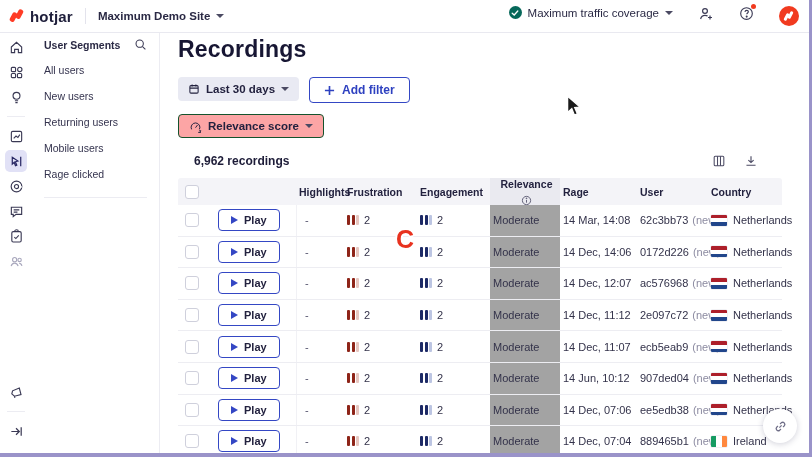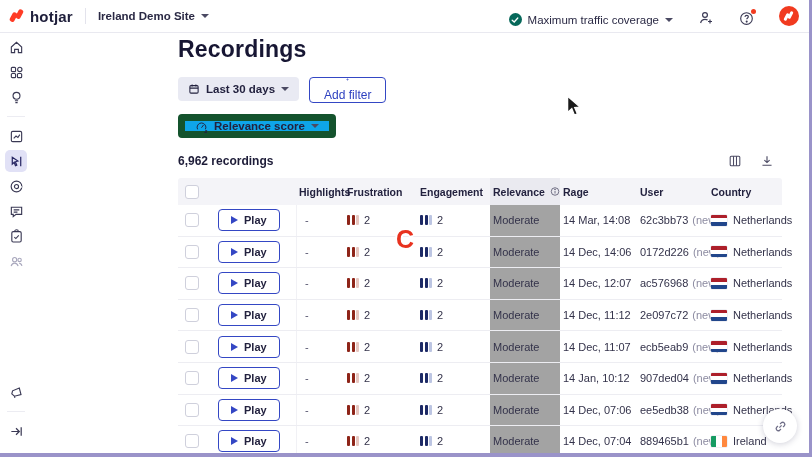--- a/index.html
+++ b/index.html
@@ -13,21 +13,21 @@
             border-bottom:1px solid #e9e9f0; display:flex; align-items:center; padding:16px 10px; z-index:5; }
   .logo-wrap { display:flex; align-items:center; gap:6px; }
   .logo-mark { display:inline-block; width:14px; height:16px; position:relative; }
   .logo-mark i { position:absolute; width:4.5px; height:10px; background:#ff3c26; border-radius:2px; transform:rotate(28deg); }
   .logo-mark i:nth-child(1){ left:1px; top:4px; }
   .logo-mark i:nth-child(2){ left:7px; top:1px; }
   .logo-text { font-size:15px; font-weight:bold; color:#20203c; letter-spacing:.2px; }
   .top-divider { width:1px; height:16px; background:#e3e3ec; margin:0 12px; }
   .site-select { display:flex; align-items:center; gap:6px; font-size:11.5px; font-weight:bold; color:#2a2944; cursor:pointer; }
   .caret { width:0; height:0; border-left:4px solid transparent; border-right:4px solid transparent; border-top:4.5px solid #4b4a63; display:inline-block; }
-  .topbar-right { margin-left:auto; display:flex; align-items:flex-end; gap:25px; }
+  .topbar-right { margin-left:auto; display:flex; align-items:flex-start; gap:25px; }
   .coverage { display:flex; align-items:center; gap:6px; font-size:11.5px; color:#2a2944; cursor:pointer; }
   .check-badge { width:13px; height:13px; border-radius:50%; background:#06685a; display:inline-flex; align-items:center; justify-content:center; }
   .check-badge svg { display:block; }
   .icon-btn { background:none; border:none; cursor:pointer; display:inline-flex; align-items:center; position:relative; padding:0; }
   .help-dot { position:absolute; top:-2px; right:-2px; width:5px; height:5px; border-radius:50%; background:#f13a1f; }
   .avatar { width:20px; height:20px; border-radius:50%; background:#f13a1f; display:inline-flex; align-items:center; justify-content:center; position:relative; cursor:pointer; }
   .avatar i { position:absolute; width:3px; height:8px; background:#fff; border-radius:1.5px; transform:rotate(28deg); }
   .avatar i:nth-child(1){ left:6px; top:7px; }
   .avatar i:nth-child(2){ left:10px; top:5px; }
 
@@ -47,33 +47,33 @@
   .panel-title { font-size:10.5px; font-weight:bold; color:#2a2944; }
   .panel-item { font-size:10.5px; color:#34334e; padding:7px 0; cursor:pointer; }
   .panel-sep { height:1px; background:#ececf2; margin:10px 12px 0 0; }
 
   
   .main { position:absolute; top:28px; left:160px; right:0; bottom:0; background:#fff; padding:8px 27px 0 18px; }
   .page-title { font-size:23px; font-weight:bold; color:#171633; letter-spacing:.2px; margin-bottom:14px; }
   .filter-row { display:flex; gap:10px; margin-bottom:11px; }
   .chip { display:inline-flex; align-items:center; gap:6px; height:24px; padding:0 10px; border-radius:4px;
           background:#e9eaf3; border:none; font-size:11.5px; font-weight:bold; color:#23223f; cursor:pointer; font-family:inherit; }
-  .chip.outline { background:#0ea5e9; border:7px solid #14532d; }
+  .chip.outline { background:#fca5a5; border:1px solid #14532d; }
   .btn-addfilter { display:inline-flex; align-items:center; gap:7px; height:26px; padding:0 14px; border-radius:4px;
-          background:#fff; border:1.5px solid #3447c4; color:#2e41c0; font-size:12px; font-weight:normal; cursor:pointer; font-family:inherit;flex-direction:column; }
-  .count-row { display:flex; align-items:center; margin:16px 0 10px; }
+          background:#fff; border:1.5px solid #3447c4; color:#2e41c0; font-size:12px; font-weight:bold; cursor:pointer; font-family:inherit; }
+  .count-row { display:flex; align-items:center; margin:16px 16px 10px; }
   .count-text { font-size:12px; font-weight:bold; color:#1d1c38; }
   .count-icons { margin-left:auto; display:flex; align-items:center; gap:18px; padding-right:8px; }
 
   
   .table { width:100%; }
   .thead, .trow { display:grid; grid-template-columns:34px 84px 48px 73px 73px 70px 77px 71px 1fr; align-items:center; }
   .thead { height:27px; background:#f4f4f8; font-size:10.5px; font-weight:bold; color:#23223f; border-radius:3px 3px 0 0; }
   .th { padding-left:3px; display:flex; align-items:center; gap:5px; }
-  .th.sorted { background:#eaeaf0; height:100%; }
+  .th.sorted { background:#eaeaf0; height:100%;flex-direction:column; }
   .trow { height:31.6px; border-bottom:1px solid #ededf2; font-size:11px; color:#33324a; background:#fff; }
   .cell { padding-left:3px; display:flex; align-items:center; }
   .c-check { justify-content:flex-start; padding-left:7px; }
   .checkbox { width:14px; height:14px; border:1px solid #cfd0dc; border-radius:3px; background:#fff; cursor:pointer; display:inline-block; }
   .c-play { padding-left:6px; }
   .play-btn { display:inline-flex; align-items:center; gap:6px; height:22px; padding:0 12px; background:#fff;
               border:1px solid #3447c4; border-radius:4px; font-size:11px; font-weight:bold; color:#23223f; cursor:pointer; font-family:inherit; }
   .tri { width:0; height:0; border-top:4.5px solid transparent; border-bottom:4.5px solid transparent; border-left:7px solid #3447c4; display:inline-block; }
   .c-high { color:#55546d; border-left:1px solid #f1f1f5; height:100%; padding-left:8px; }
   .bars { display:inline-flex; align-items:flex-end; gap:1.5px; margin-right:5px; }
@@ -107,21 +107,21 @@
   <div class="topbar">
     <div class="logo-wrap">
       <span class="logo-mark">
           <i></i>
           <i></i>
         </span>
       <span class="logo-text">hotjar</span>
     </div>
     <span class="top-divider"></span>
     <div class="site-select">
-      <span>Ireland Demo Site</span>
+      <span>Maximum Demo Site</span>
       <span class="caret"></span>
     </div>
     <div class="topbar-right">
       <div class="coverage">
         <span class="check-badge">
           <svg width="8" height="8" viewBox="0 0 10 10">
               <path d="M1.5 5.2 L4 7.5 L8.5 2.5" stroke="#fff" stroke-width="1.6" fill="none" stroke-linecap="round"></path>
             </svg>
         </span>
         <span>Maximum traffic coverage</span>
@@ -218,20 +218,35 @@
       </div>
       <div class="rail-sep"></div>
       <div class="rail-item">
         <svg width="15" height="15" viewBox="0 0 16 16" fill="none" stroke="#3a3954" stroke-width="1.3">
             <path d="M2.5 8 h8 M7.5 4.5 L11 8 L7.5 11.5 M13 3.5 v9"></path>
           </svg>
       </div>
     </div>
   </div>
 
+  <div class="panel">
+    <div class="panel-head">
+      <span class="panel-title">User Segments</span>
+      <svg width="13" height="13" viewBox="0 0 16 16" fill="none" stroke="#3a3954" stroke-width="1.3" style="cursor:pointer">
+          <circle cx="7" cy="7" r="4.5"></circle>
+          <path d="M10.5 10.5 L14 14"></path>
+        </svg>
+    </div>
+    <div class="panel-item">All users</div>
+    <div class="panel-item">New users</div>
+    <div class="panel-item">Returning users</div>
+    <div class="panel-item">Mobile users</div>
+    <div class="panel-item">Rage clicked</div>
+    <div class="panel-sep"></div>
+  </div>
 
   <div class="main">
     <div class="page-title">Recordings</div>
 
     <div class="filter-row">
       <button class="chip">
         <svg width="12" height="12" viewBox="0 0 16 16" fill="none" stroke="#23223f" stroke-width="1.4">
             <rect x="2.5" y="3.5" width="11" height="10" rx="1.5"></rect>
             <path d="M2.5 6.8h11 M5.5 2v2.5 M10.5 2v2.5"></path>
           </svg>
@@ -529,21 +544,21 @@
     </div>
     <div class="cell">
       <span class="bars">
                 <span class="bar en filled"></span>
                 <span class="bar en filled"></span>
                 <span class="bar en"></span>
               </span>
       <span class="score">2</span>
     </div>
     <div class="cell c-rel">Moderate</div>
-    <div class="cell">14 Jan, 10:12</div>
+    <div class="cell">14 Jun, 10:12</div>
     <div class="cell c-user">
       <span class="uid">907ded04</span>
       <span class="tag">(new)</span>
     </div>
     <div class="cell">
       <span class="flag flag-nl">
                 <i></i>
                 <i></i>
                 <i></i>
               </span>

